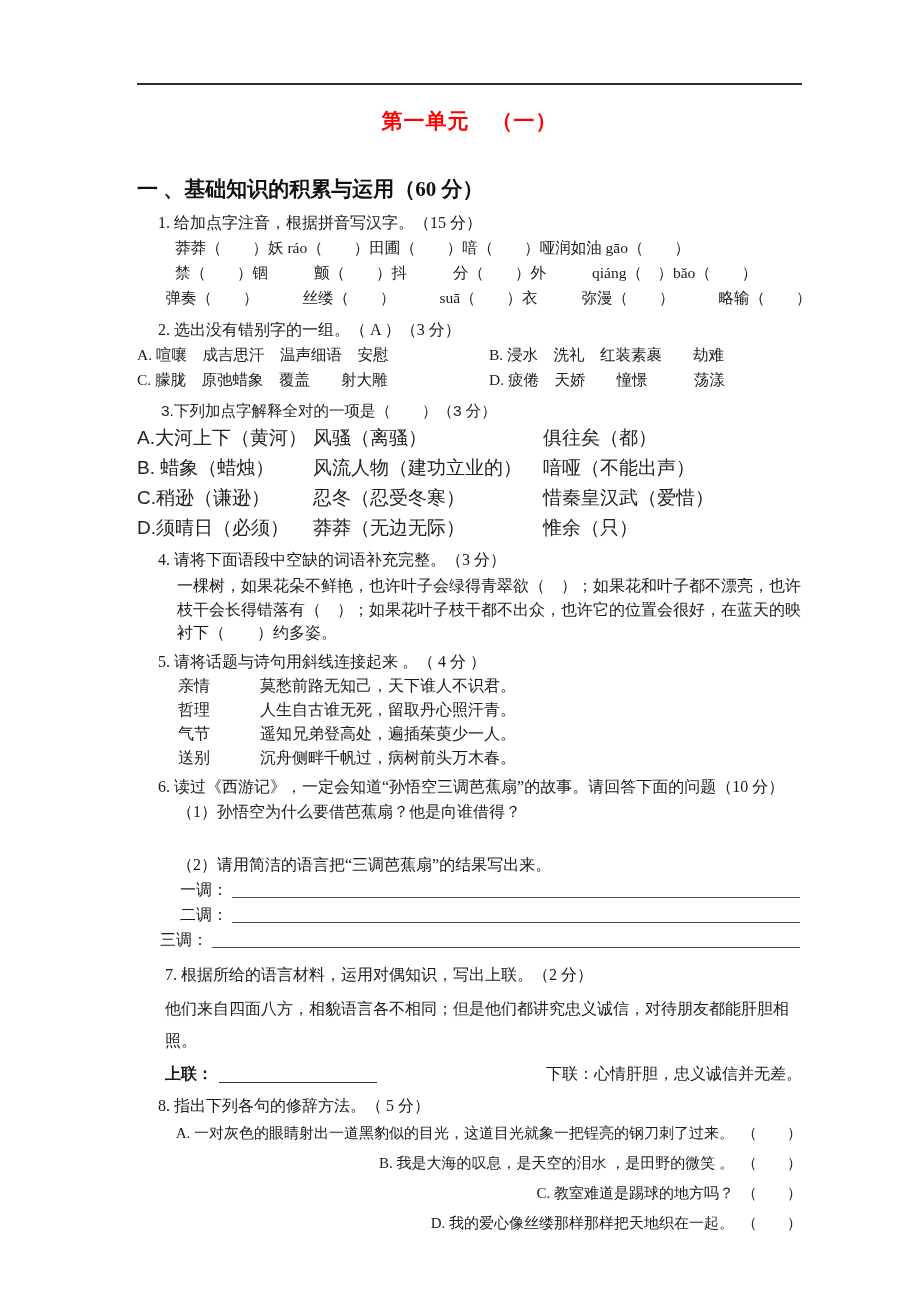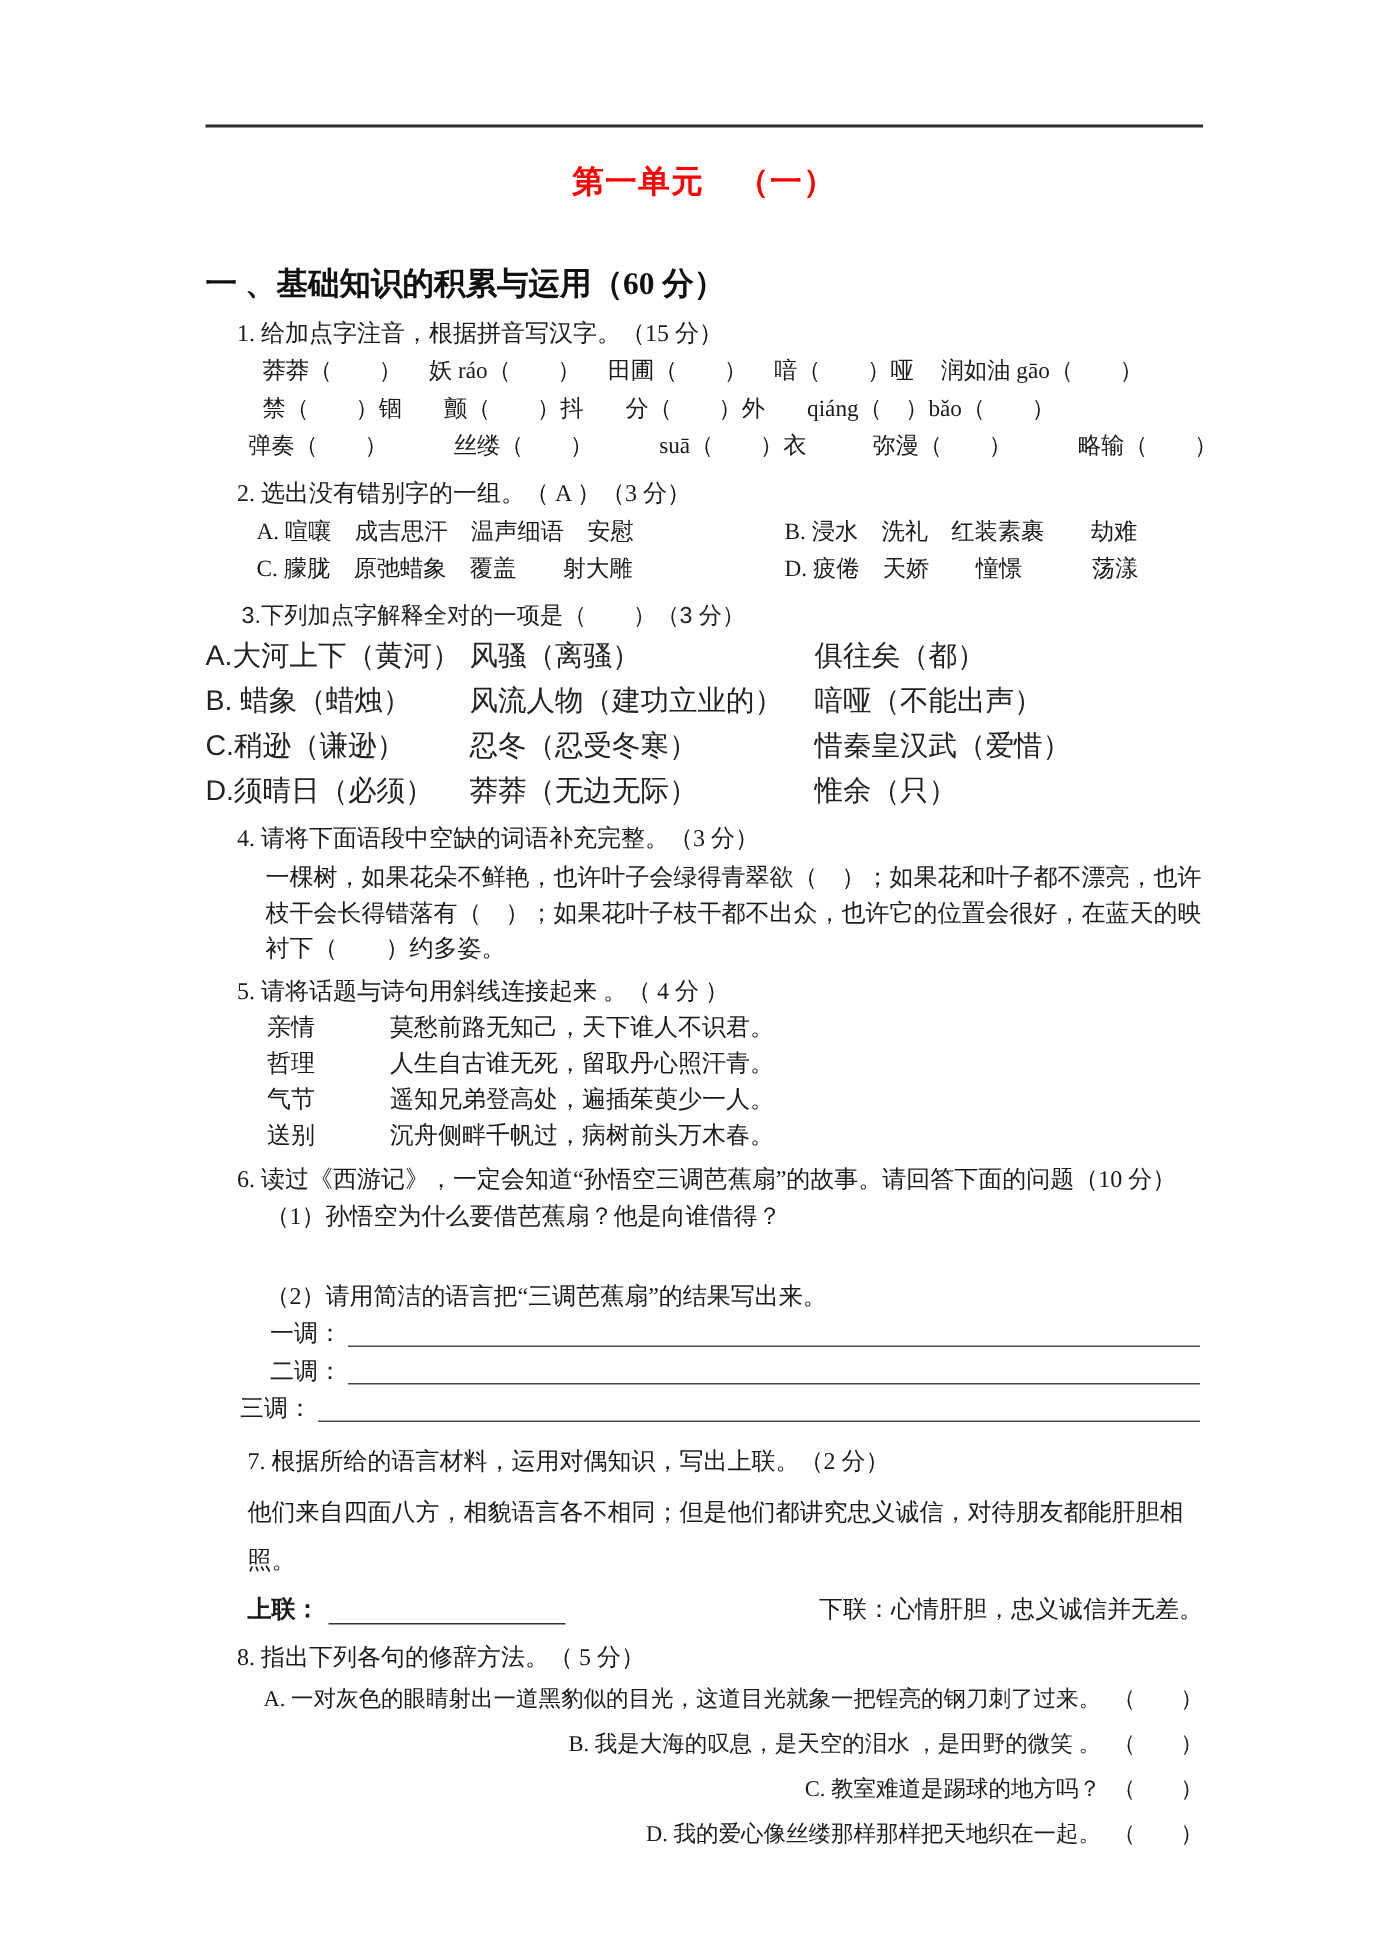--- a/index.html
+++ b/index.html
@@ -12,24 +12,24 @@
   .content{padding:0 118px 0 137px;}
   .top-rule{margin-top:83px;border-top:2px solid #2b2d2b;height:0;}
   .title{
     margin:22px 0 0 0;text-align:center;
     font-size:21px;font-weight:bold;color:#ff0000;letter-spacing:1px;
   }
   .section-heading{
     margin:40px 0 0 0;font-size:21px;font-weight:bold;color:#111;
   }
   .q-head{margin:7px 0 0 21px;line-height:25px;}
-  .q1-row{display:flex;gap:18px;margin-left:38px;line-height:25px;font-size:15.5px;white-space:nowrap;}
-  .q1-row.g2{gap:28px;}
+  .q1-row{display:flex;margin-left:38px;line-height:25px;font-size:15.5px;white-space:nowrap;}
+  .q1-row.g2{gap:46px;}
   .q1-row.g3{gap:44px;justify-content:center;}
-  .q2-grid{display:grid;grid-template-columns:352px 1fr;margin-left:34px;line-height:25px;font-size:15.5px;}
+  .q2-grid{display:grid;grid-template-columns:352px 1fr;line-height:25px;font-size:15.5px;}
   .q3{font-family:"Liberation Sans","DejaVu Sans",sans-serif;color:#222;}
   .q3 .q-head{font-size:15.5px;margin-left:24px;line-height:24px;}
   .q3-grid{display:grid;grid-template-columns:176px 230px 1fr;line-height:30px;font-size:19px;}
   .q4-body{margin:2px 0 0 40px;line-height:23.5px;}
   .q5-grid{display:grid;grid-template-columns:82px auto;margin-left:41px;line-height:24px;}
   .q6-sub{margin-left:40px;line-height:25px;}
   .q6-sub2{margin-top:28px;}
   .blank-row{display:flex;align-items:flex-end;margin-left:43px;line-height:25px;}
   .blank-row.outdent{margin-left:23px;align-items:flex-end;}
   .blank-line{flex:1;border-bottom:1.5px solid #4a4a4a;margin:0 2px 4px 4px;height:0;}

